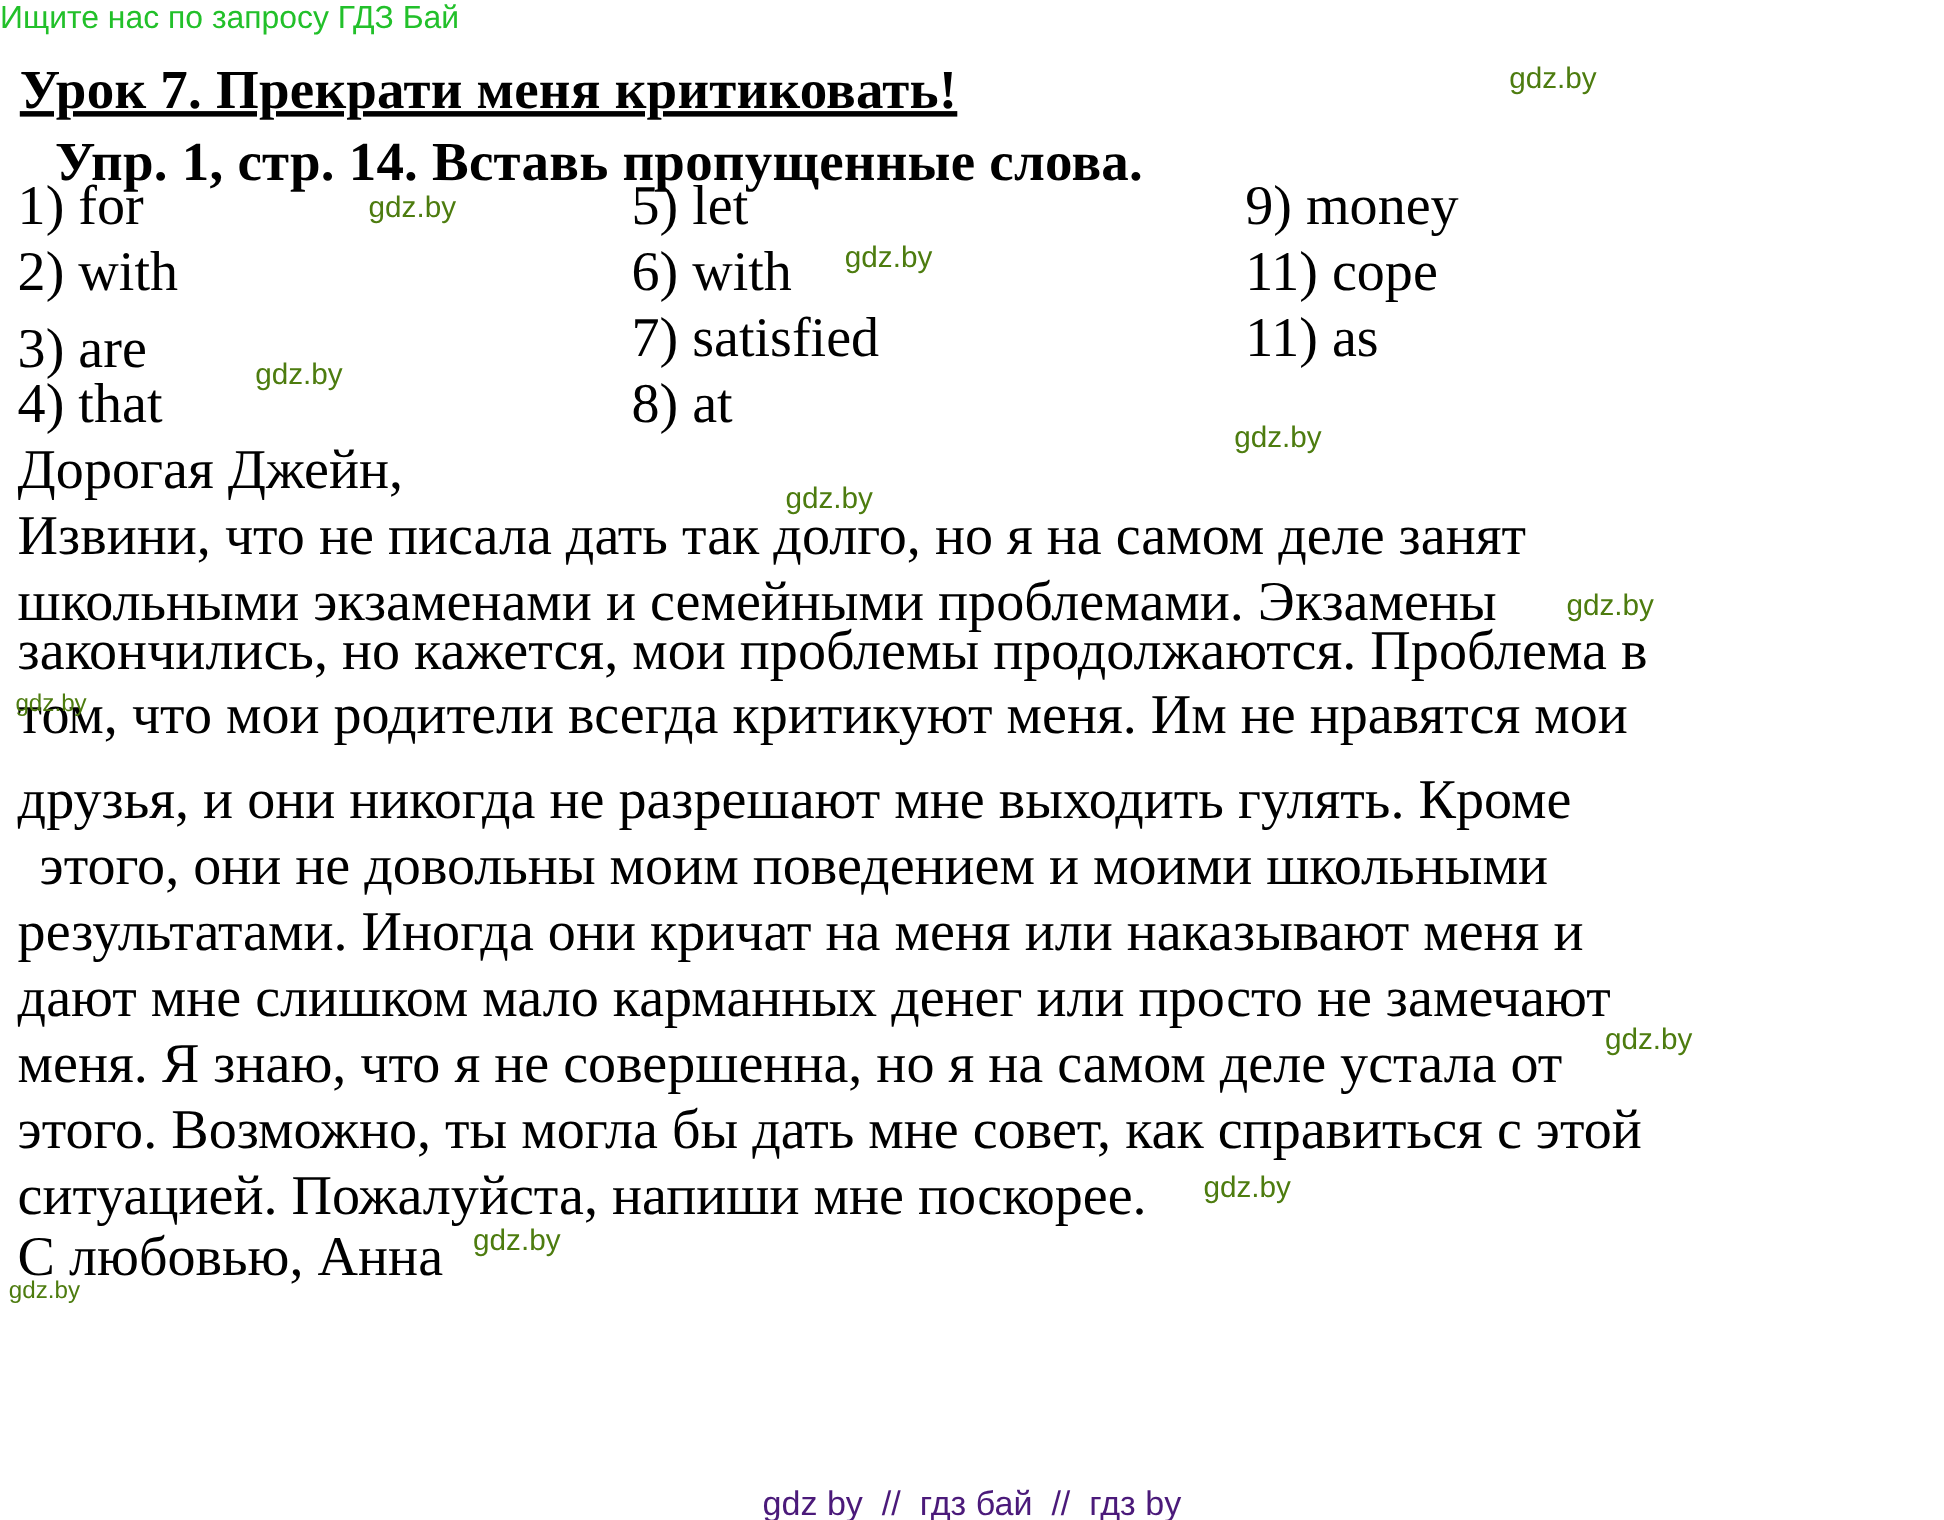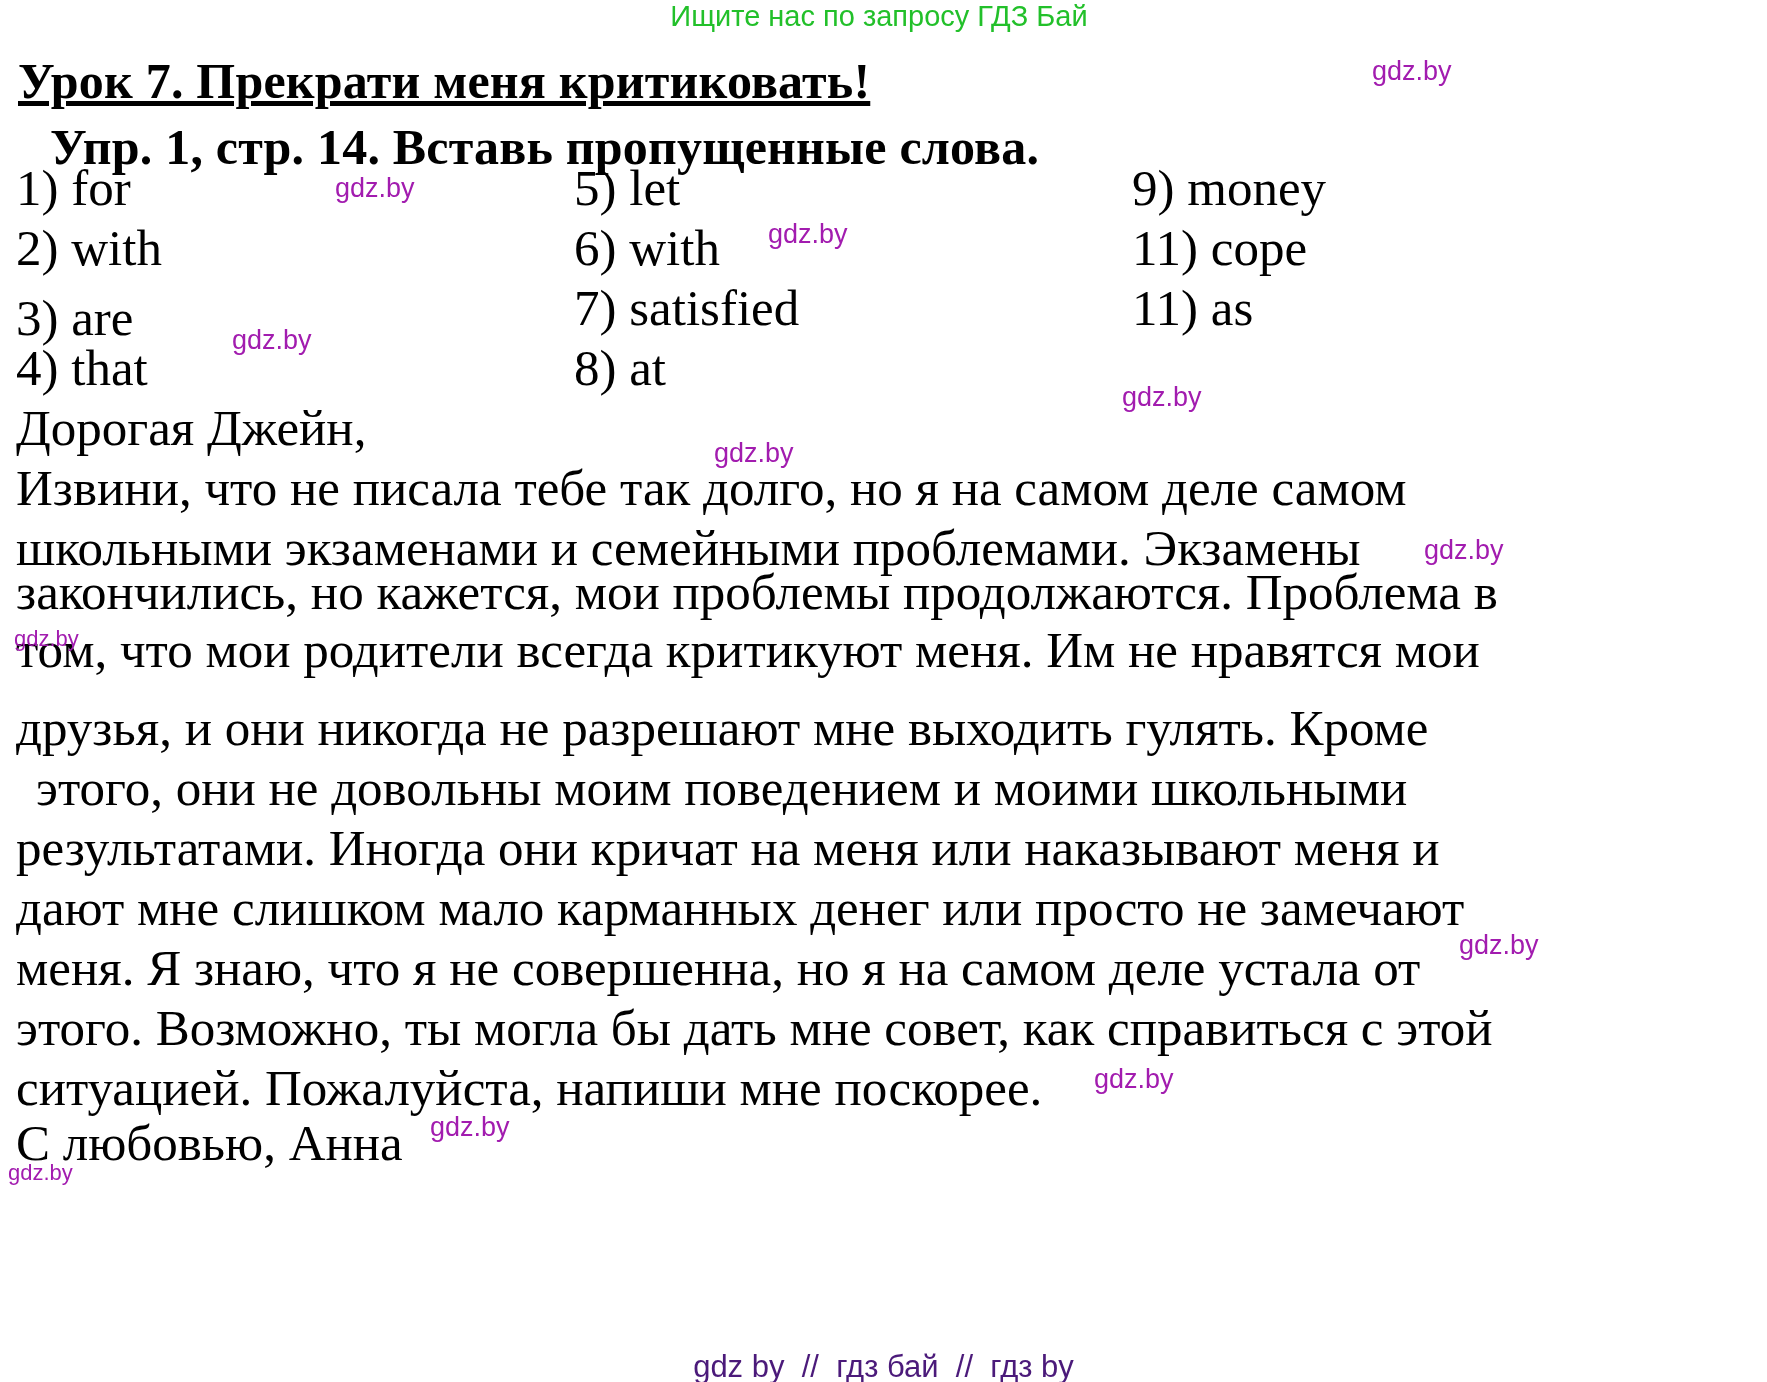--- a/index.html
+++ b/index.html
@@ -13,21 +13,20 @@
       position: relative;
       overflow: hidden;
       font-family: "Liberation Serif", serif;
       color: #000000;
     }
     .top-banner {
       position: absolute;
       top: 0;
       left: 0;
       width: 1758px;
-      text-align: center;
       font-family: "Liberation Sans", sans-serif;
       font-size: 29px;
       line-height: 32px;
       color: #22c02a;
     }
     .title {
       position: absolute;
       left: 18px;
       font-weight: bold;
       font-size: 50px;
@@ -48,21 +47,21 @@
       left: 16px;
       font-size: 51px;
       line-height: 60px;
       white-space: nowrap;
     }
     .wm {
       position: absolute;
       font-family: "Liberation Sans", sans-serif;
       font-size: 27px;
       line-height: 30px;
-      color: #a21caf;
+      color: #4d7c0f;
       white-space: nowrap;
     }
     .footer {
       position: absolute;
       top: 1350px;
       left: 0;
       width: 1767px;
       text-align: center;
       font-family: "Liberation Sans", sans-serif;
       font-size: 31px;
@@ -87,21 +86,21 @@
 <div class="answer" style="left:574px; top:158px;">5) let</div>
 <div class="answer" style="left:574px; top:218px;">6) with</div>
 <div class="answer" style="left:574px; top:278px;">7) satisfied</div>
 <div class="answer" style="left:574px; top:338px;">8) at</div>
 
 <div class="answer" style="left:1132px; top:158px;">9) money</div>
 <div class="answer" style="left:1132px; top:218px;">11) cope</div>
 <div class="answer" style="left:1132px; top:278px;">11) as</div>
 
 <div class="body-line" style="top:398px;">Дорогая Джейн,</div>
-<div class="body-line" style="top:458px;">Извини, что не писала тебе так долго, но я на самом деле самом</div>
+<div class="body-line" style="top:458px;">Извини, что не писала дать так долго, но я на самом деле занят</div>
 <div class="body-line" style="top:518px;">школьными экзаменами и семейными проблемами. Экзамены</div>
 <div class="body-line" style="top:562px;">закончились, но кажется, мои проблемы продолжаются. Проблема в</div>
 <div class="body-line" style="top:620px;">том, что мои родители всегда критикуют меня. Им не нравятся мои</div>
 <div class="body-line" style="top:698px;">друзья, и они никогда не разрешают мне выходить гулять. Кроме</div>
 <div class="body-line" style="top:758px;margin-left:20px;">этого, они не довольны моим поведением и моими школьными</div>
 <div class="body-line" style="top:818px;">результатами. Иногда они кричат на меня или наказывают меня и</div>
 <div class="body-line" style="top:878px;">дают мне слишком мало карманных денег или просто не замечают</div>
 <div class="body-line" style="top:938px;">меня. Я знаю, что я не совершенна, но я на самом деле устала от</div>
 <div class="body-line" style="top:998px;">этого. Возможно, ты могла бы дать мне совет, как справиться с этой</div>
 <div class="body-line" style="top:1058px;">ситуацией. Пожалуйста, напиши мне поскорее.</div>

